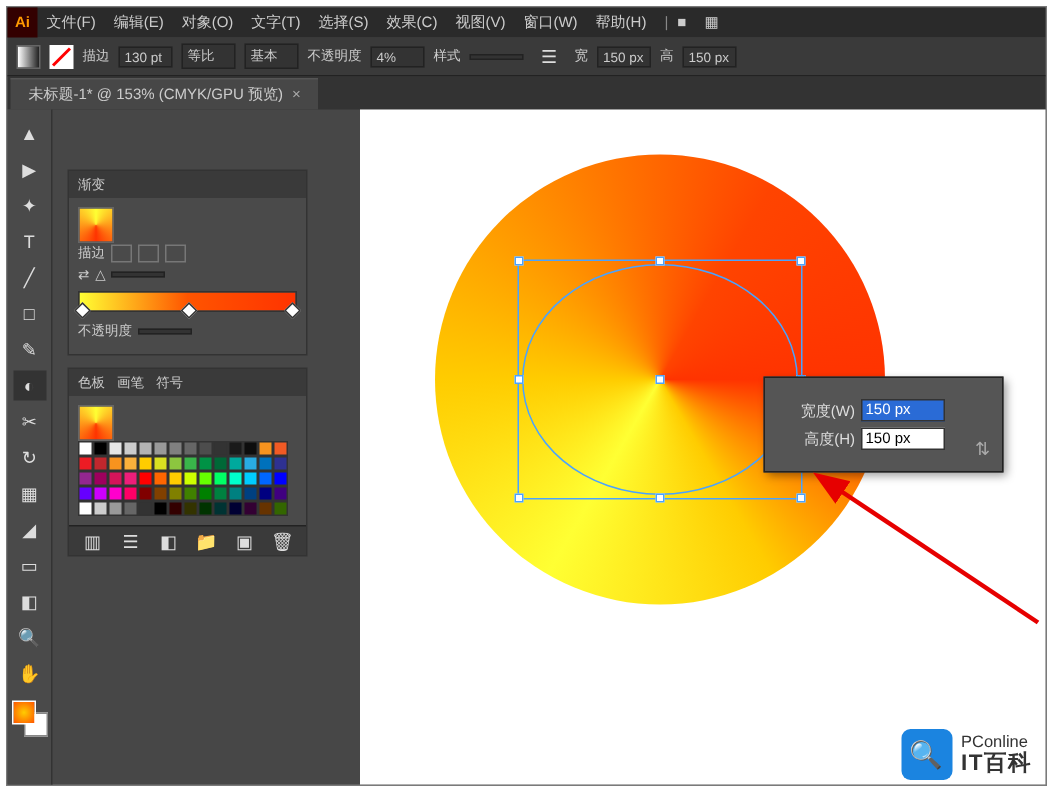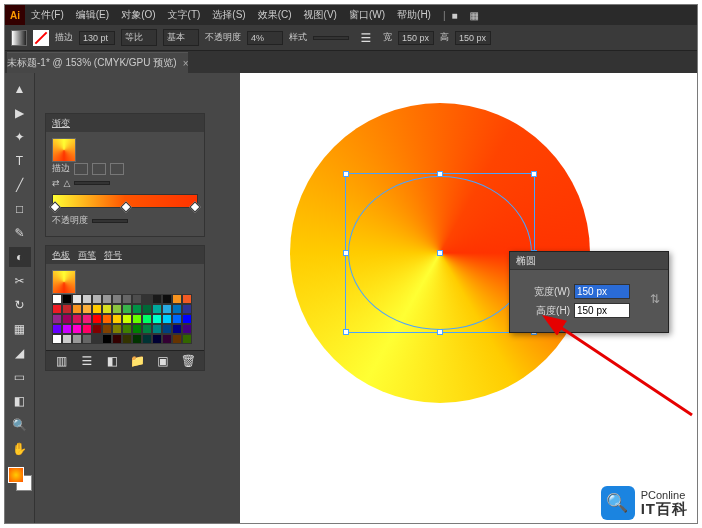--- a/index.html
+++ b/index.html
@@ -7,32 +7,32 @@
 .frame { position: absolute; left: 4px; top: 4px; width: 694px; height: 520px; border: 1px solid #7a7a7a; background: #474747; }
 .menubar { height: 20px; background: #2a2a2a; display: flex; align-items: center; font-size: 10px; color: #ccc; }
 .ai-logo { width: 20px; height: 20px; background: #330000; color: #ff9a00; display: flex; align-items: center; justify-content: center; font-weight: bold; font-size: 10px; }
 .menu-item { padding: 0 6px; cursor: pointer; }
 .menu-sep { margin-left: 6px; color: #888; }
 .ctrlbar { height: 26px; background: #3a3a3a; border-bottom: 1px solid #222; display: flex; align-items: center; gap: 6px; padding: 0 6px; font-size: 9px; color: #ccc; }
 .sel-swatch { width: 16px; height: 16px; background: linear-gradient(to right, #fff, #222); border: 1px solid #666; }
 .ctrl-field { background: #333; border: 1px solid #222; color: #ccc; padding: 1px 3px; font-size: 9px; min-width: 36px; }
 .ctrl-label { font-size: 9px; }
 .tabbar { height: 22px; background: #333; display: flex; align-items: flex-end; font-size: 10px; color: #ccc; padding-left: 2px; }
-.doctab { background: #474747; padding: 3px 0; border-top: 1px solid #555; display: flex; align-items: center; gap: 6px; }
+.doctab { background: #474747; padding: 3px 12px; border-top: 1px solid #555; display: flex; align-items: center; gap: 6px; }
 .doctab .x { font-size: 10px; color: #aaa; cursor: pointer; }
 .workspace { position: relative; height: calc(100% - 68px); display: flex; }
 .toolbar { width: 30px; background: #4a4a4a; display: flex; flex-direction: column; align-items: center; padding-top: 6px; gap: 4px; border-right: 1px solid #333; }
 .tbtn { width: 22px; height: 20px; display: flex; align-items: center; justify-content: center; color: #ddd; font-size: 12px; cursor: pointer; }
 .tbtn.sel { background: #333; }
 .swatch-box { width: 24px; height: 24px; position: relative; margin-top: 4px; }
 .swatch-f { position: absolute; width: 16px; height: 16px; background: radial-gradient(circle, #fc0, #f50); border: 1px solid #fff; }
 .swatch-s { position: absolute; right: 0; bottom: 0; width: 16px; height: 16px; background: #fff; border: 1px solid #888; }
 .panel-zone { position: absolute; left: 40px; top: 0; width: 160px; }
 .panel { background: #4a4a4a; border: 1px solid #333; margin-top: 8px; font-size: 9px; color: #ccc; }
-.panel-tabs { height: 18px; background: #3a3a3a; display: flex; align-items: center; padding: 0 6px; gap: 8px; text-decoration: underline; }
+.panel-tabs { height: 18px; background: #3a3a3a; display: flex; align-items: center; padding: 0 6px; gap: 8px; }
 .panel-body { padding: 6px; }
 .grad-preview { width: 24px; height: 24px; background: conic-gradient(#ff3, #f30, #ff3); float: left; margin-right: 6px; border: 1px solid #666; }
 .grad-row { display: flex; align-items: center; gap: 4px; margin: 3px 0; clear: both; }
 .grad-slider { height: 14px; background: linear-gradient(to right, #ff3, #f50, #f30); position: relative; margin: 6px 0; border: 1px solid #333; }
 .grad-stop { position: absolute; bottom: -4px; width: 8px; height: 8px; background: #fff; border: 1px solid #333; transform: rotate(45deg); }
 .color-grid { display: flex; flex-wrap: wrap; width: 140px; }
 .cg { width: 10px; height: 10px; border: 0.5px solid #333; }
 .canvas-area { flex: 1; background: #fff; margin-left: 205px; position: relative; overflow: hidden; }
 .circle { position: absolute; left: 50px; top: 30px; width: 300px; height: 300px; border-radius: 50%; background: conic-gradient(from 90deg, #f30, #fc0, #ff3, #fc0, #f80, #f40, #f30); }
 .sel-rect { position: absolute; left: 105px; top: 100px; width: 190px; height: 160px; border: 1px solid #4aa3ff; }
@@ -264,21 +264,20 @@
         <div class="sel-handle" style="left:calc(50% - 3px);bottom:-3px"></div>
         <div class="sel-handle" style="left:-3px;top:calc(50% - 3px)"></div>
         <div class="sel-handle" style="right:-3px;top:calc(50% - 3px)"></div>
         <div class="sel-handle" style="left:calc(50% - 3px);top:calc(50% - 3px)"></div>
       </div>
     </div>
 
   </div>
 
   <div class="dialog">
-    <div class="dialog-hdr">椭圆</div>
     <div class="dialog-body">
       <span class="dlg-link">⇅</span>
       <div class="dlg-row">
         <label>宽度(W)</label>
         <input class="dlg-input hl" value="150 px" style="">
       </div>
       <div class="dlg-row">
         <label>高度(H)</label>
         <input class="dlg-input" value="150 px" style="">
       </div>

